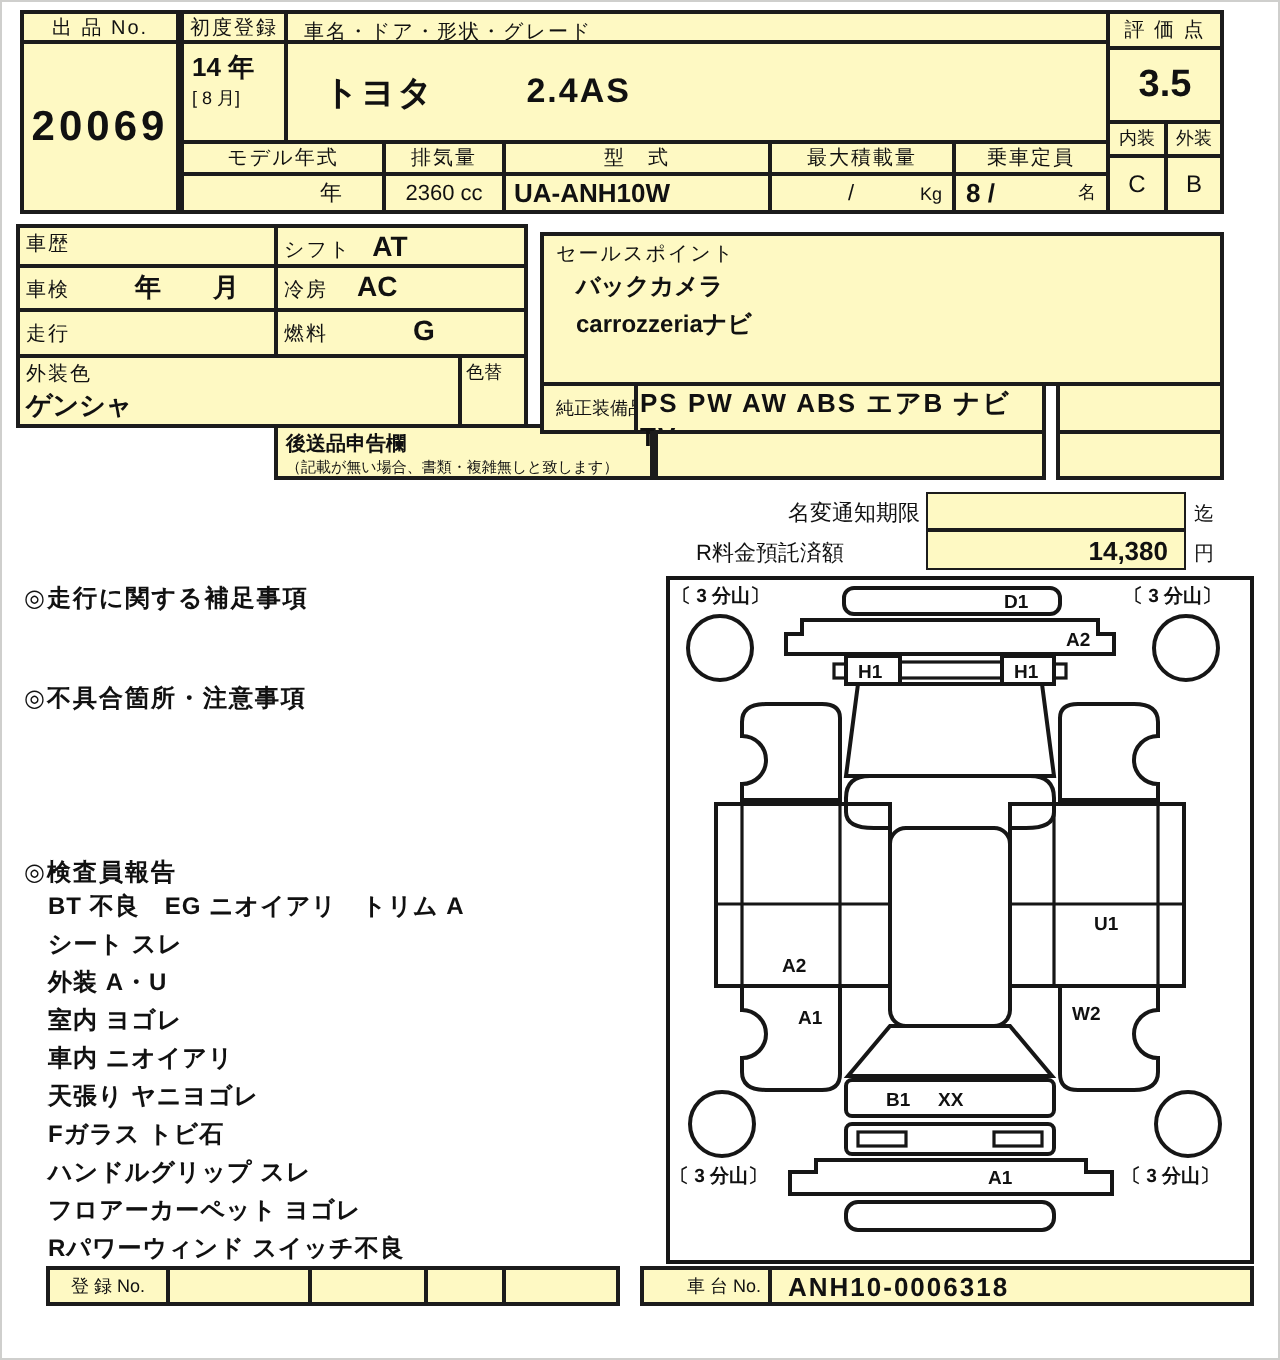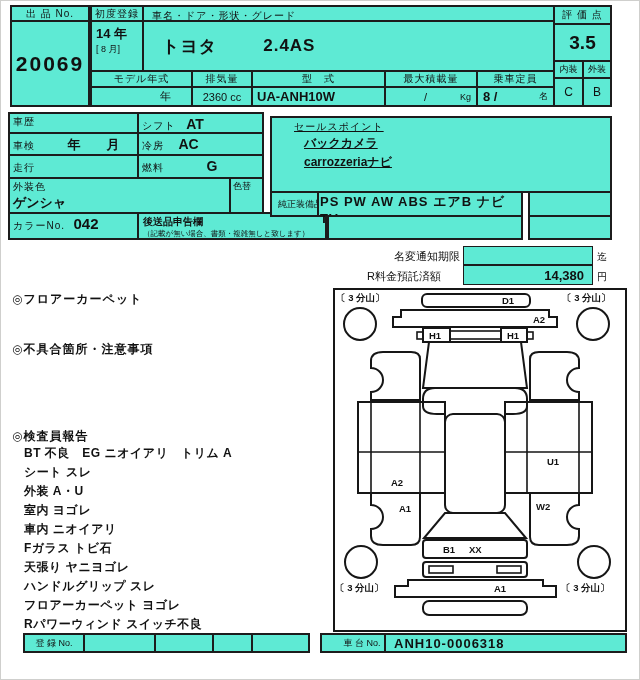--- a/index.html
+++ b/index.html
@@ -1,21 +1,21 @@
 <!DOCTYPE html>
 <html><head>
 <meta charset="utf-8">
 <style>
   html,body{margin:0;padding:0;background:#e8e8e6;}
   #sheet{
     position:relative;width:640px;height:680px;background:#ffffff;
     font-family:"Liberation Sans","DejaVu Sans",sans-serif;color:#111;
     overflow:hidden;box-shadow:inset 0 0 0 1px #cfcfcd;
   }
-  .cell{position:absolute;border:2px solid #1c1c1c;box-sizing:border-box;background:#5eead4;}
+  .cell{position:absolute;border:2px solid #1c1c1c;box-sizing:border-box;background:#fef9c3;}
   .nob{position:absolute;box-sizing:border-box;}
   .c{display:flex;align-items:center;justify-content:center;text-align:center;}
   .lbl{font-size:10px;letter-spacing:1px;}
   .small{font-size:9px;}
   .tiny{font-size:7.5px;letter-spacing:0;}
   .v13{font-size:13px;}
   .v14{font-size:14px;font-weight:bold;}
   .v15{font-size:15px;font-weight:bold;}
   .v17{font-size:17px;font-weight:bold;letter-spacing:1px;}
   .big20{font-size:21px;font-weight:bold;letter-spacing:2px;}
@@ -128,65 +128,61 @@
     <span class="lbl">燃料</span>
     <span class="v14" style="margin-left:38px;">G</span>
   </div>
 
   <div class="cell pad" style="left:8px;top:177px;width:223px;height:37px;">
     <div class="lbl">外装色</div>
     <div class="v13" style="font-weight:bold;">ゲンシャ</div>
   </div>
   <div class="cell small" style="left:229px;top:177px;width:35px;height:37px;padding:1px 2px;"><span>色替</span></div>
 
-  <div class="cell pad" style="left:8px;top:212px;width:131px;height:28px;">
-    <span class="lbl">カラーNo.</span>
-    <span class="v15" style="margin-left:4px;">042</span>
-  </div>
   <div class="cell" style="left:137px;top:212px;width:190px;height:28px;padding:1px 4px;">
     <div style="font-size:10px;font-weight:bold;">後送品申告欄</div>
     <div class="tiny">（記載が無い場合、書類・複雑無しと致します）</div>
   </div>
 
-  <div class="cell" style="left:270px;top:116px;width:342px;height:77px;padding:2px 22px;text-decoration:underline;">
+  <div class="cell" style="left:270px;top:116px;width:342px;height:77px;padding:2px 6px;">
     <div class="lbl">セールスポイント</div>
     <div style="font-size:12px;font-weight:bold;margin-left:10px;line-height:19px;">バックカメラ</div>
     <div style="font-size:12px;font-weight:bold;margin-left:10px;line-height:19px;">carrozzeriaナビ</div>
   </div>
   <div class="cell c small" style="left:270px;top:191px;width:61px;height:26px;">
       <span>純正装備品</span>
     </div>
   <div class="cell" style="left:317px;top:191px;width:206px;height:26px;display:flex;padding-left:1px;">
       <span class="v13" style="font-weight:bold;letter-spacing:1px;">PS PW AW ABS エアB ナビ TV</span>
     </div>
   <div class="cell" style="left:327px;top:215px;width:196px;height:25px;"></div>
   <div class="cell" style="left:528px;top:191px;width:84px;height:26px;"></div>
   <div class="cell" style="left:528px;top:215px;width:84px;height:25px;"></div>
 
   <div class="nob" style="left:348px;top:249px;width:112px;height:15px;text-align:right;font-size:11px;">名変通知期限</div>
   <div class="cell" style="left:463px;top:246px;width:130px;height:19px;border-width:1.5px;"><span></span></div>
   <div class="nob" style="left:597px;top:250px;font-size:10px;">迄</div>
 
-  <div class="nob" style="left:348px;top:269px;width:112px;height:15px;text-align:center;font-size:11px;">R料金預託済額</div>
+  <div class="nob" style="left:348px;top:269px;width:112px;height:15px;text-align:left;font-size:11px;">R料金預託済額</div>
   <div class="cell" style="left:463px;top:265px;width:130px;height:20px;border-width:1.5px;display:flex;align-items:center;justify-content:flex-end;padding-right:8px;">
       <span class="v13" style="font-weight:bold;">14,380</span>
     </div>
   <div class="nob" style="left:597px;top:270px;font-size:10px;">円</div>
 
-  <div class="note-h" style="left:12px;top:291px;">◎フロアーカーペット</div>
+  <div class="note-h" style="left:12px;top:291px;">◎走行に関する補足事項</div>
   <div class="note-h" style="left:12px;top:341px;">◎不具合箇所・注意事項</div>
   <div class="note-h" style="left:12px;top:428px;">◎検査員報告</div>
   <div class="nob" style="left:24px;top:444px;width:300px;">
     <div class="rep-line">BT 不良　EG ニオイアリ　トリム A</div>
     <div class="rep-line">シート スレ</div>
     <div class="rep-line">外装 A・U</div>
     <div class="rep-line">室内 ヨゴレ</div>
     <div class="rep-line">車内 ニオイアリ</div>
+    <div class="rep-line">天張り ヤニヨゴレ</div>
     <div class="rep-line">Fガラス トビ石</div>
-    <div class="rep-line">天張り ヤニヨゴレ</div>
     <div class="rep-line">ハンドルグリップ スレ</div>
     <div class="rep-line">フロアーカーペット ヨゴレ</div>
     <div class="rep-line">Rパワーウィンド スイッチ不良</div>
   </div>
 
   <svg viewBox="0 0 294 344" style="position:absolute;left:333px;top:288px;width:294px;height:344px;">
     <rect class="ln2" x="1" y="1" width="292" height="342"></rect>
 
     <circle class="ln2" cx="27" cy="36" r="16"></circle>
     <circle class="ln2" cx="260" cy="36" r="16"></circle>

